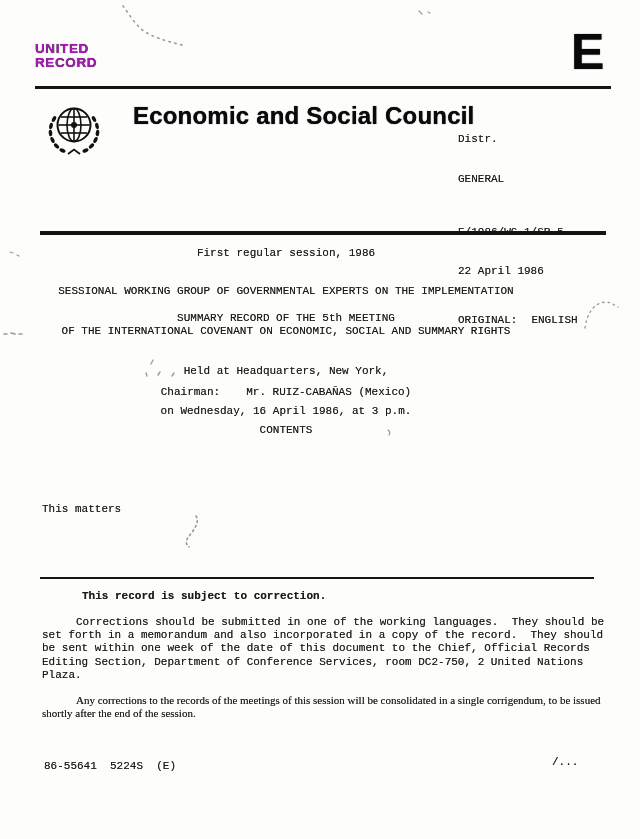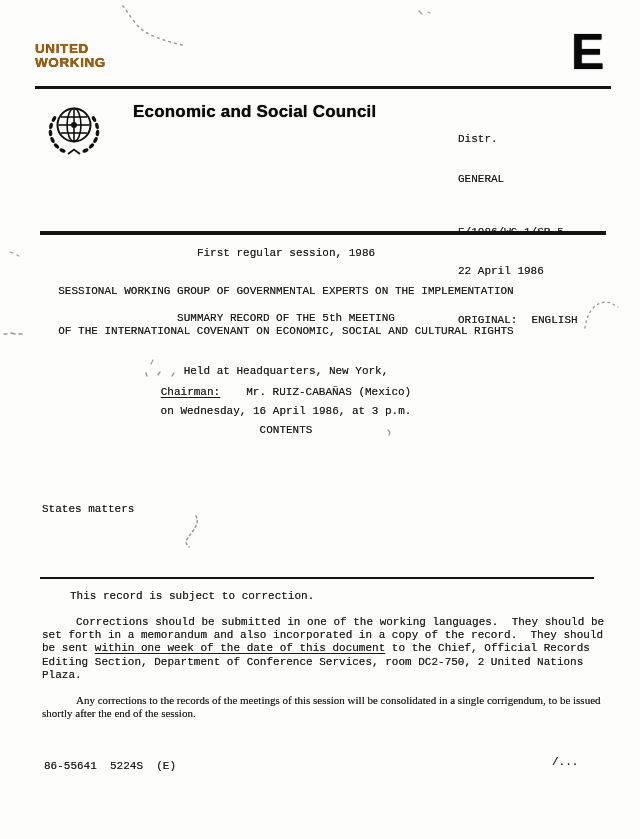--- a/index.html
+++ b/index.html
@@ -17,70 +17,70 @@
     font-size:11px;
     line-height:13.2px;
     text-shadow:0 0 0.5px rgba(10,10,10,0.6);
     white-space:pre-wrap;
   }
   .abs { position:absolute; }
   .org-name {
     left:35px; top:42px;
     font-family:"Liberation Sans","DejaVu Sans",sans-serif;
     font-weight:800; font-size:13.5px; line-height:14px;
-    letter-spacing:0.6px; color:#a16207;
+    letter-spacing:0.6px; color:#a21caf;
     text-shadow:0 0 0.7px #000;
   }
   .letter-e {
     left:571px; top:27px;
     font-family:"Liberation Sans","DejaVu Sans",sans-serif;
     font-weight:900; font-size:50px; line-height:50px;
     color:#090909; text-shadow:0 0 1px #000;
   }
   .rule { background:#141414; }
   .rule-1 { left:35px; top:86px;  width:576px; height:3px; }
   .rule-2 { left:40px; top:231px; width:566px; height:4px; }
   .rule-3 { left:40px; top:577px; width:554px; height:2px; }
   .emblem { left:42px; top:97px; }
   .council-title {
     left:133px; top:102px;
     font-family:"Liberation Sans","DejaVu Sans",sans-serif;
-    font-weight:800; font-size:17px; letter-spacing:0.2px;
+    font-weight:800; font-size:24px; letter-spacing:0.2px;
     color:#0a0a0a; text-shadow:0 0 0.9px #000;
   }
   .meta-block { left:458px; top:107px; }
   .meta-block .gap-a { margin-top:13px; }
   .meta-block .gap-b { margin-top:9px; }
   .orig-val { margin-left:14px; }
   .centered { left:0; width:572px; text-align:center; }
   .c-session  { top:247px; }
   .c-group    { top:259px; }
   .c-record   { top:312px; }
   .c-venue    { top:339px; }
   .c-chair    { top:386px; }
   .c-contents { top:424px; }
-  .u { text-decoration:underline; text-underline-offset:2px; }
+  .u { text-underline-offset:2px; }
   .chair-name { margin-left:26px; }
   .contents-item1 { left:42px; top:449px; width:580px; }
   .contents-item2 { left:42px; top:503px; }
-  .notice  { left:36px; top:590px; width:568px; text-indent:34px; }
+  .notice  { left:48px; top:590px; width:568px; text-indent:34px;font-weight:bold; }
   .para-1  { left:42px; top:616px; width:568px; text-indent:34px; }
   .para-2  { left:42px; top:694px; width:568px; text-indent:34px;font-family:Liberation Serif, serif; }
   .foot-left  { left:44px; top:760px; white-space:pre; }
   .foot-right { left:552px; top:756px; }
   .artifacts { left:0; top:0; pointer-events:none; }
 </style>
 </head>
 <body>
 
 <div class="page">
 
   <div class="abs org-name">
     <div>UNITED</div>
-    <div>WORKING</div>
+    <div>RECORD</div>
   </div>
 
   <div class="abs letter-e">E</div>
 
   <div class="abs rule rule-1"></div>
 
   <div class="abs emblem">
     <svg width="64" height="64" viewBox="0 0 64 64" aria-hidden="true">
       <g stroke="#111" fill="none" stroke-width="2">
         <circle cx="32" cy="28" r="16.5"></circle>
@@ -117,31 +117,31 @@
     <div class="gap-a">E/1986/WG.1/SR.5</div>
     <div>22 April 1986</div>
     <div class="gap-b"><span>ORIGINAL:</span><span class="orig-val">ENGLISH</span></div>
   </div>
 
   <div class="abs rule rule-2"></div>
 
   <div class="abs mono centered c-session">First regular session, 1986</div>
   <div class="abs mono centered c-group">
     <div>SESSIONAL WORKING GROUP OF GOVERNMENTAL EXPERTS ON THE IMPLEMENTATION</div>
-    <div>OF THE INTERNATIONAL COVENANT ON ECONOMIC, SOCIAL AND CULTURAL RIGHTS</div>
+    <div>OF THE INTERNATIONAL COVENANT ON ECONOMIC, SOCIAL AND SUMMARY RIGHTS</div>
   </div>
   <div class="abs mono centered c-record">SUMMARY RECORD OF THE 5th MEETING</div>
   <div class="abs mono centered c-venue">
     <div>Held at Headquarters, New York,</div>
     <div>on Wednesday, 16 April 1986, at 3 p.m.</div>
   </div>
   <div class="abs mono centered c-chair"><span class="u">Chairman:</span><span class="chair-name">Mr. RUIZ-CABAÑAS (Mexico)</span></div>
 
   <div class="abs mono centered c-contents">CONTENTS</div>
-  <div class="abs mono contents-item2">States matters</div>
+  <div class="abs mono contents-item2">This matters</div>
 
   <div class="abs rule rule-3"></div>
 
   <div class="abs mono notice">This record is subject to correction.</div>
   <div class="abs mono para-1"><span>Corrections should be submitted in one of the working languages.  They should be set forth in a memorandum and also incorporated in a copy of the record.  They should be sent </span><span class="u">within one week of the date of this document</span><span> to the Chief, Official Records Editing Section, Department of Conference Services, room DC2-750, 2 United Nations Plaza.</span></div>
   <div class="abs mono para-2">Any corrections to the records of the meetings of this session will be consolidated in a single corrigendum, to be issued shortly after the end of the session.</div>
 
   <div class="abs mono foot-left">86-55641  5224S  (E)</div>
   <div class="abs mono foot-right">/...</div>
 

